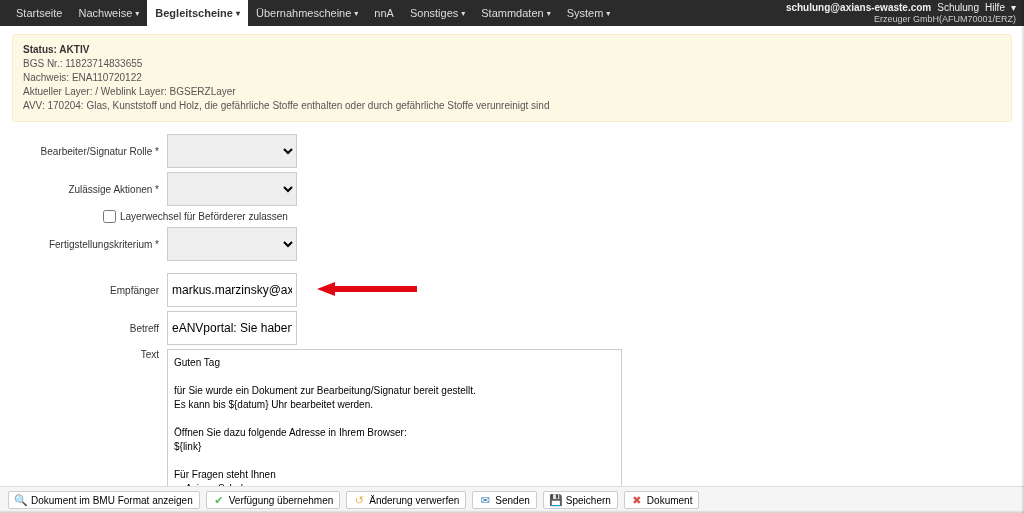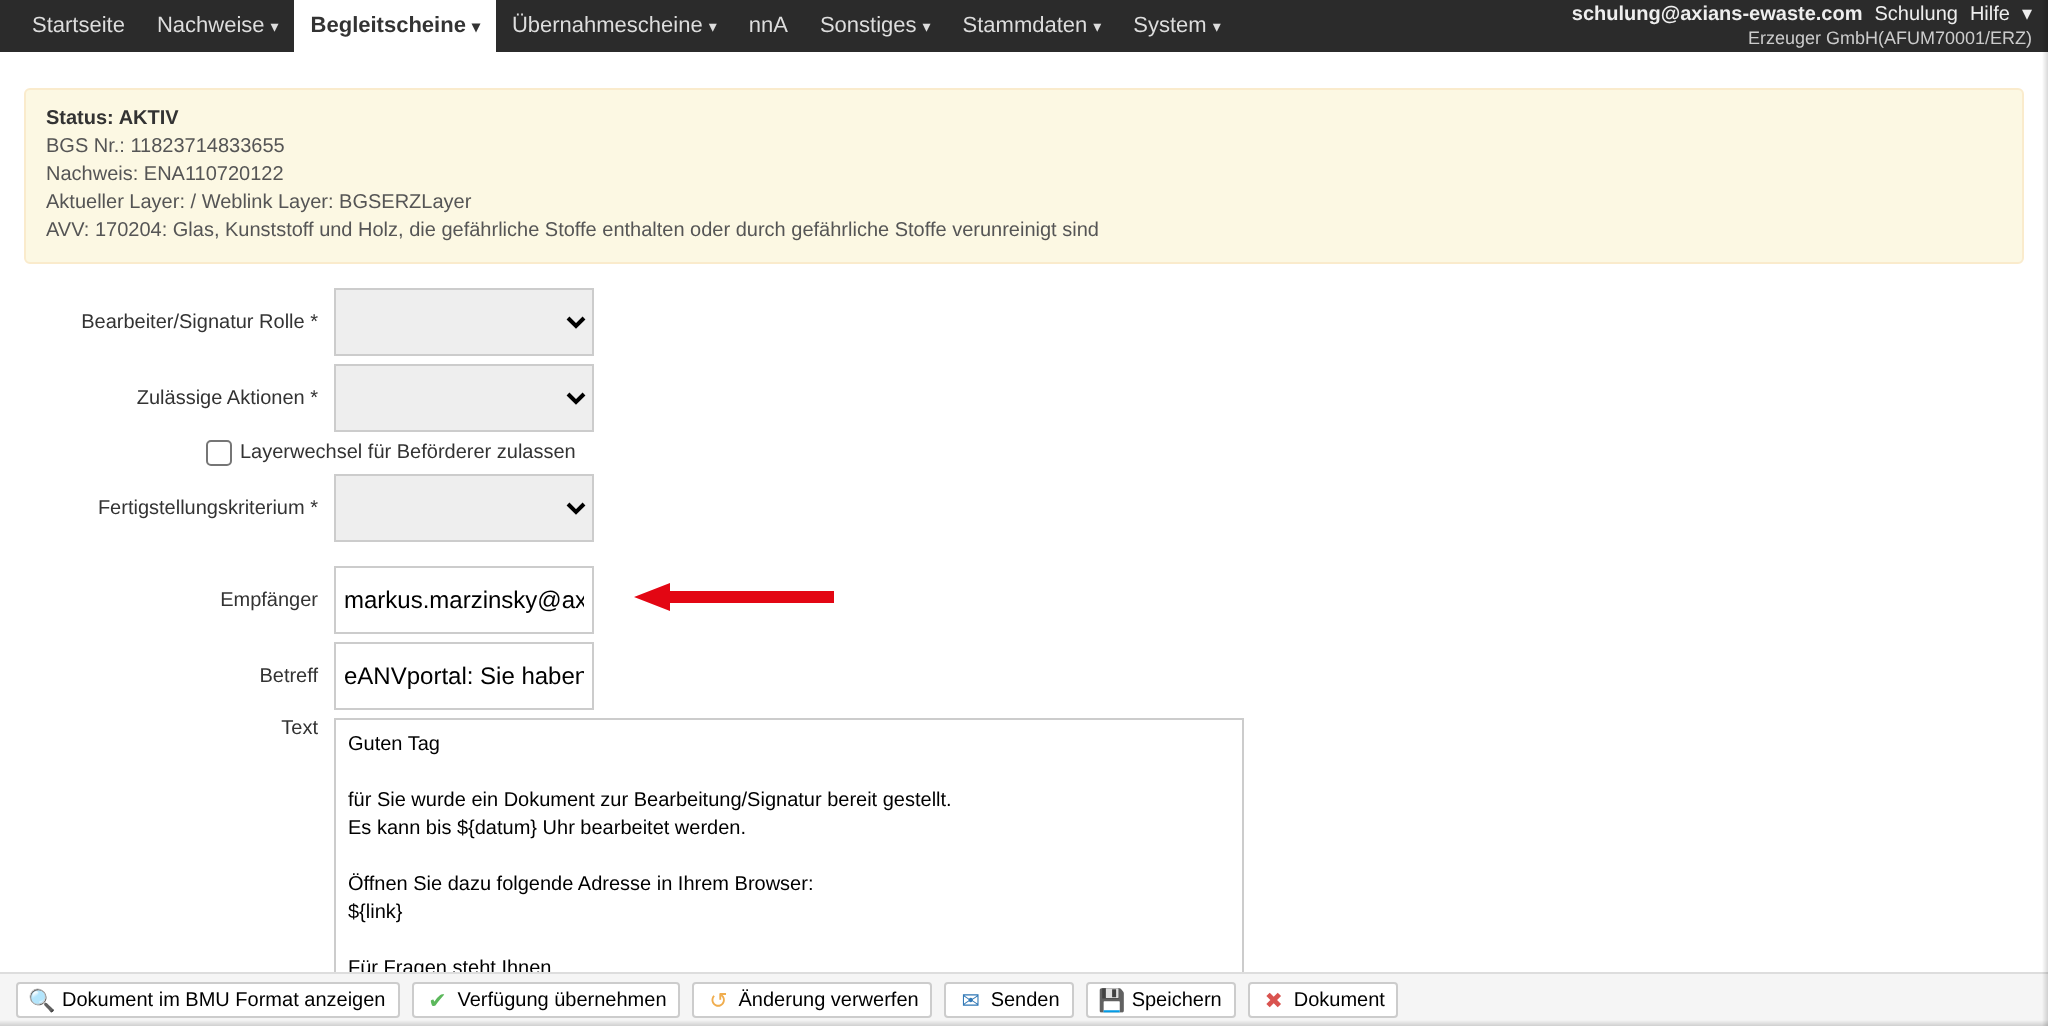--- a/index.html
+++ b/index.html
@@ -14,21 +14,21 @@
 .nav-right-top span, .nav-right-top a { color: #eee; }
 .nav-right-bottom { color: #ccc; font-size: 9px; }
 .page { padding: 8px 12px; }
 .page-head { display: flex; justify-content: space-between; align-items: flex-start; }
 .page-title { font-size: 16px; font-weight: normal; color: #333; }
 .page-sub { font-size: 10px; color: #666; margin-top: 2px; }
 .logo { font-size: 18px; font-weight: bold; }
 .logo .e { color: #003a70; font-style: italic; }
 .logo .anv { color: #e30613; }
 .logo .portal { color: #003a70; font-weight: normal; letter-spacing: 1px; }
-.status-box { background: #fcf8e3; border: 1px solid #faebcc; border-radius: 3px; padding: 8px 10px; margin-top: 10px; font-size: 10px; line-height: 1.4; color: #555; }
+.status-box { background: #fcf8e3; border: 1px solid #faebcc; border-radius: 3px; padding: 8px 10px; font-size: 10px; line-height: 1.4; color: #555; }
 .status-box .st { color: #333; }
 .form { margin-top: 12px; }
 .form-row { display: flex; align-items: center; margin-bottom: 4px; min-height: 20px; }
 .form-row.align-top { align-items: flex-start; }
 .form-label { width: 155px; text-align: right; padding-right: 8px; font-size: 10px; color: #333; }
 .form-control { display: flex; align-items: center; gap: 4px; position: relative; }
 select, input[type=text], input[type=password] { border: 1px solid #ccc; background: #fff; font-size: 12px; padding: 16px 4px; height: 18px; }
 select { width: 130px; background: #eee; }
 input[type=text], input[type=password] { width: 130px; }
 textarea { border: 1px solid #ccc; font-size: 10px; padding: 6px; width: 455px; height: 155px; resize: both; font-family: Arial, sans-serif; line-height: 1.4; }

